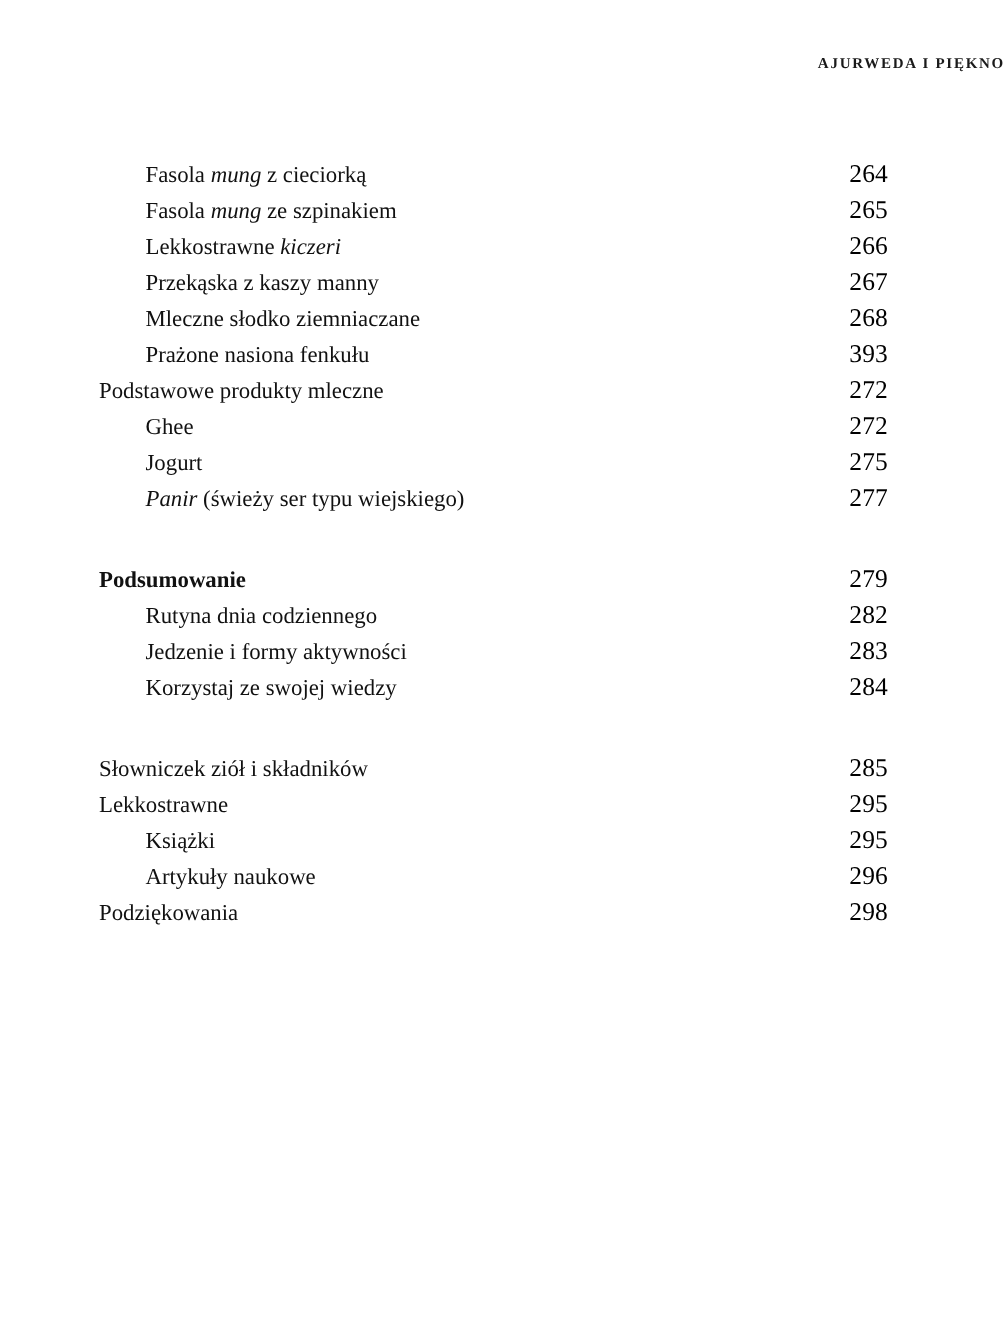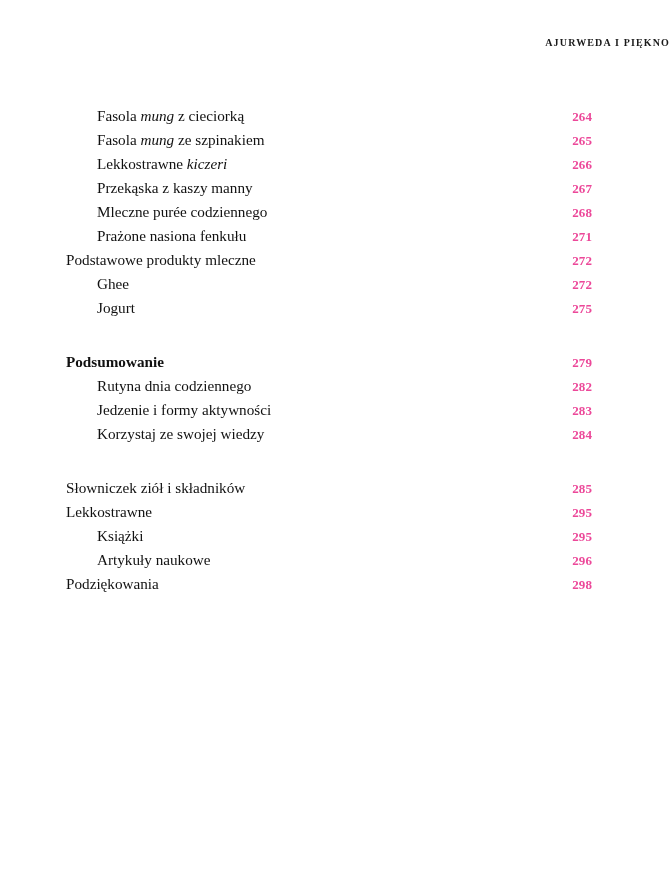--- a/index.html
+++ b/index.html
@@ -59,23 +59,23 @@
     font-size: 15.2px;
     font-weight: 400;
     color: #111111;
     overflow: hidden;
   }
 
   .toc-page {
     flex: 0 0 auto;
     width: 40px;
     text-align: right;
-    font-size: 13px;
-    font-weight: 700;
-    color: #ec4899;
+    font-size: 17px;
+    font-weight: 400;
+    color: #000000;
     letter-spacing: 0.1px;
   }
 
   
   .lvl-1 .toc-title { padding-left: 0; }
   .lvl-2 .toc-title { padding-left: 31px; }
 
   
   .is-bold .toc-title { font-weight: 700; }
 
@@ -104,38 +104,42 @@
       </div>
       <div class="toc-row lvl-2">
         <span class="toc-title">Lekkostrawne <i>kiczeri</i></span>
         <span class="toc-page">266</span>
       </div>
       <div class="toc-row lvl-2">
         <span class="toc-title">Przekąska z kaszy manny</span>
         <span class="toc-page">267</span>
       </div>
       <div class="toc-row lvl-2">
-        <span class="toc-title">Mleczne purée codziennego</span>
+        <span class="toc-title">Mleczne słodko ziemniaczane</span>
         <span class="toc-page">268</span>
       </div>
       <div class="toc-row lvl-2">
         <span class="toc-title">Prażone nasiona fenkułu</span>
-        <span class="toc-page">271</span>
+        <span class="toc-page">393</span>
       </div>
       <div class="toc-row lvl-1">
         <span class="toc-title">Podstawowe produkty mleczne</span>
         <span class="toc-page">272</span>
       </div>
       <div class="toc-row lvl-2">
         <span class="toc-title">Ghee</span>
         <span class="toc-page">272</span>
       </div>
       <div class="toc-row lvl-2">
         <span class="toc-title">Jogurt</span>
         <span class="toc-page">275</span>
+      </div>
+      <div class="toc-row lvl-2">
+        <span class="toc-title"><i>Panir</i> (świeży ser typu wiejskiego)</span>
+        <span class="toc-page">277</span>
       </div>
       <div class="toc-gap"></div>
       <div class="toc-row lvl-1 is-bold">
         <span class="toc-title">Podsumowanie</span>
         <span class="toc-page">279</span>
       </div>
       <div class="toc-row lvl-2">
         <span class="toc-title">Rutyna dnia codziennego</span>
         <span class="toc-page">282</span>
       </div>

